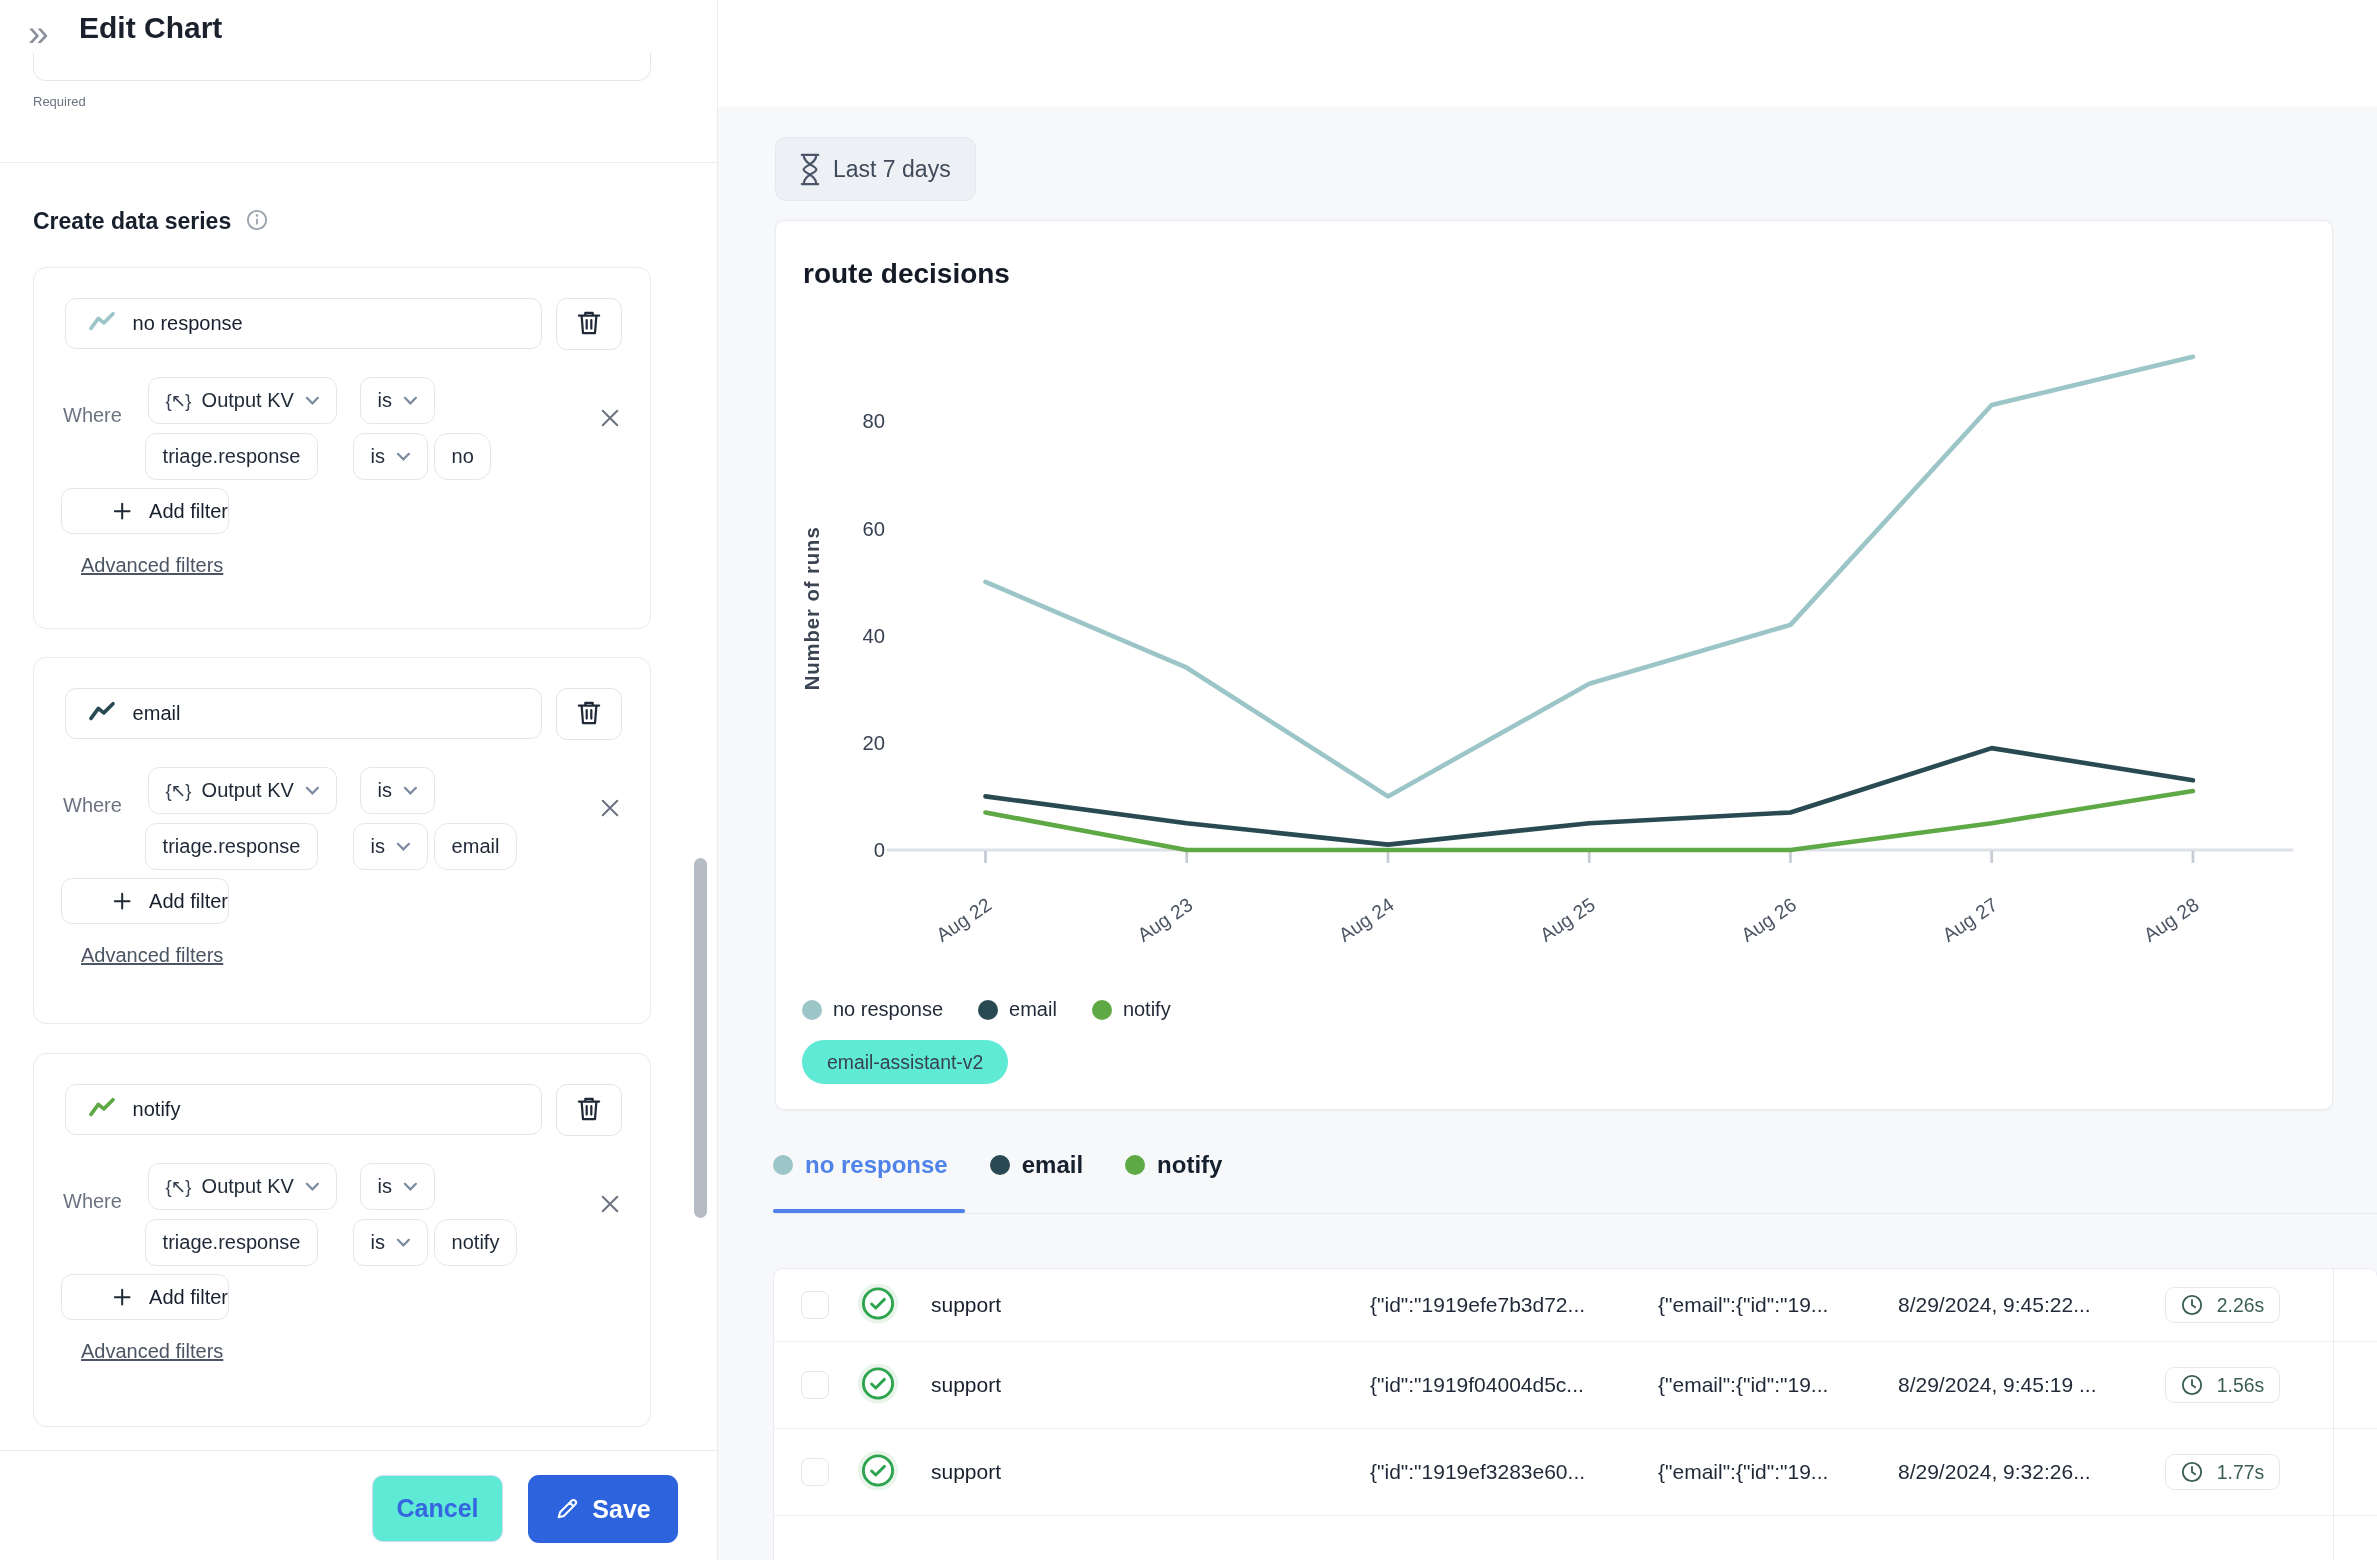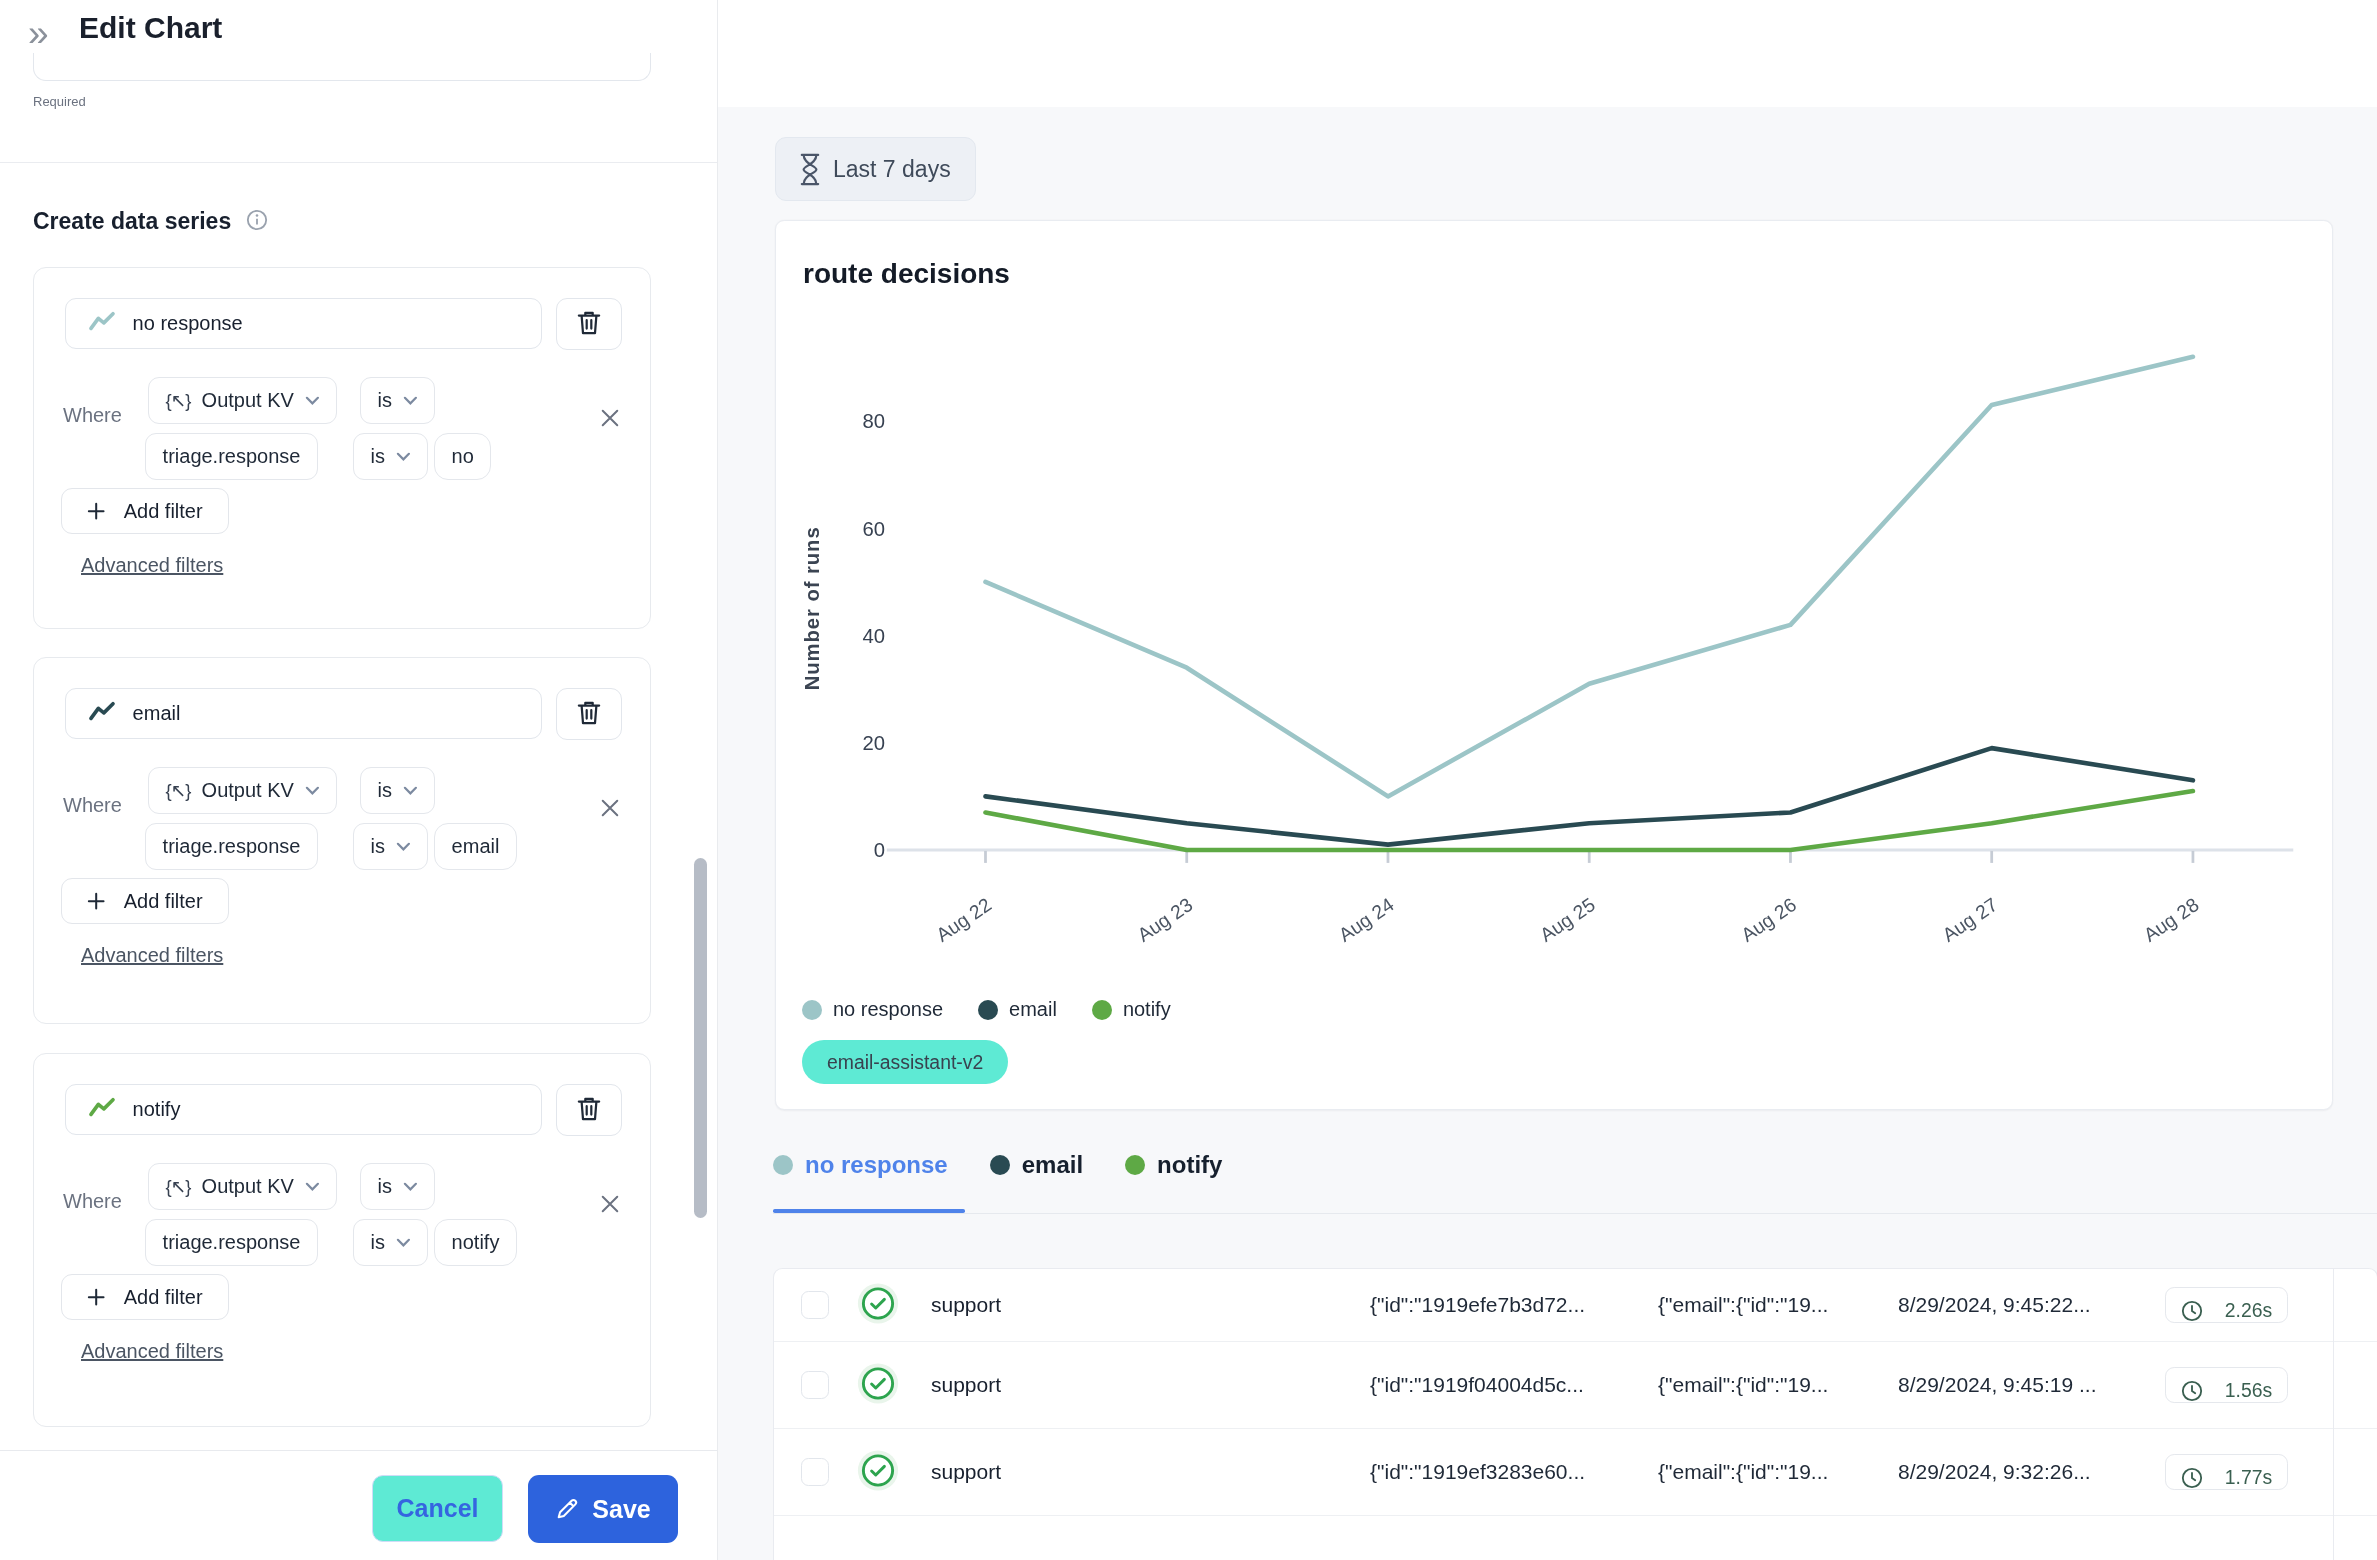--- a/index.html
+++ b/index.html
@@ -44,21 +44,21 @@
   .pill .kv-ico { font-size:18.4px; color:#374151; letter-spacing:-0.9px; }
   .pill-field { left:114px; top:109px; }
   .pill-op1   { left:326px; top:109px; }
   .pill-key   { left:111px; top:165px; }
   .pill-op2   { left:319px; top:165px; }
   .pill-val   { left:400px; top:165px;border-radius:14px; }
   .x-btn { position:absolute; left:561px; top:135px; width:29.5px; height:29.5px;
     display:flex; align-items:center; justify-content:center; cursor:pointer; }
   .add-filter { position:absolute; left:27px; top:220px; width:168px; height:46px;
     border:1.8px solid #e3e6eb; border-radius:11px; background:#fff; display:flex;
-    align-items:center; justify-content:center; gap:18px; font-size:20px; color:#18202e; cursor:pointer; }
+    align-items:center; justify-content:flex-end; gap:18px; font-size:20px; color:#18202e; cursor:pointer; }
   .advanced { position:absolute; left:47px; top:286px; font-size:20px; color:#4b5563;
     text-decoration:underline; cursor:pointer; }
 
   .footer-divider { position:absolute; left:0; top:1450px; width:717px; height:0.9px; background:#e8eaee; }
   .btn-cancel { position:absolute; left:372px; top:1475px; width:131px; height:67px;
     border:1.8px solid #cfdcf7; border-radius:11px; background:#5eead4; color:#3565e0;
     font-size:25px; font-weight:600; display:flex; align-items:center; justify-content:center; cursor:pointer; }
   .btn-save { position:absolute; left:528px; top:1475px; width:150px; height:68px;
     border-radius:11px; background:#2d63dd; color:#fff; font-size:25px; font-weight:600;
     display:flex; align-items:center; justify-content:center; gap:13px; cursor:pointer; }
@@ -98,21 +98,21 @@
   .t-header { position:relative; height:54px; border-bottom:0.9px solid #edeff2; }
   .t-row { position:relative; border-bottom:0.9px solid #eef0f3; }
   .t-row.r1 { height:73px; } .t-row.r2 { height:87px; } .t-row.r3 { height:87px; }
   .cell { position:absolute; top:50%; transform:translateY(-50%); white-space:nowrap; }
   .c-check { left:27px; } .c-status { left:83px; } .c-name { left:157px; }
   .c-input { left:596px; } .c-output { left:884px; } .c-start { left:1124px; } .c-latency { left:1391px; }
   .th-label { font-size:21px; font-weight:600; color:#5f6b7d; }
   .td-text { font-size:21px; color:#1f2937; }
   .td-name { font-size:21px; color:#18202e; }
   .checkbox { width:28px; height:28px; background:#fff; border:1.8px solid #e2e6ec; border-radius:7.4px; cursor:pointer; }
-  .latency-pill { display:flex; align-items:flex-end; gap:22px; height:36px; padding:0 14.8px;
+  .latency-pill { display:flex; align-items:center; gap:14px; height:36px; padding:0 14.8px;
     border:0.9px solid #e5e8ed; border-radius:9.2px; background:#fff; }
   .latency-pill span { font-size:19.4px; color:#3a5f50; }
   .col-divider { position:absolute; left:1559px; top:0; bottom:0; width:0.9px; background:#e9ebf0; }
 </style>
 </head>
 <body>
 
 <div id="app">
   <div class="right-bg"></div>
   <div class="panel-border"></div>

